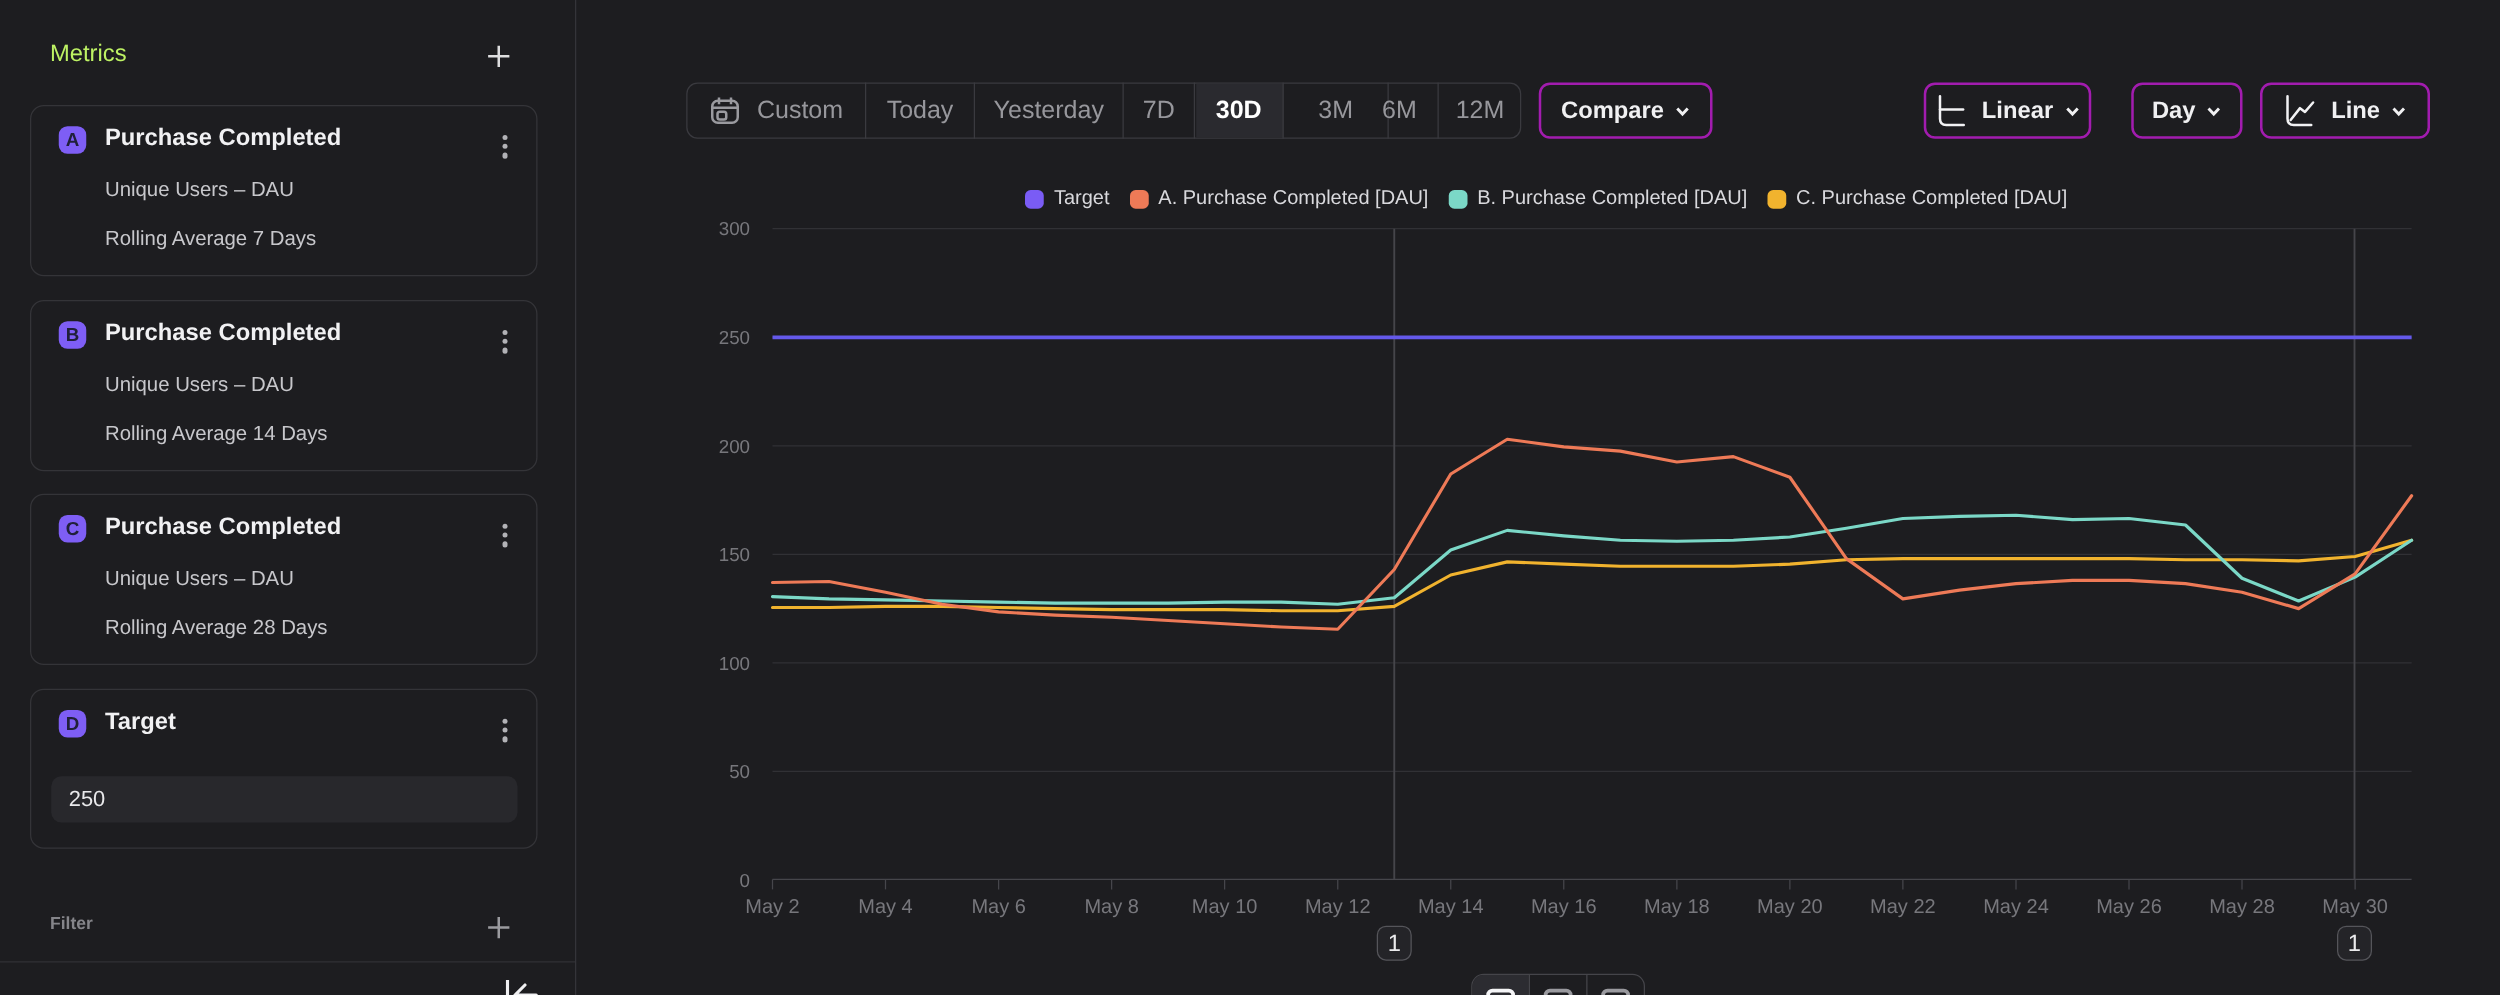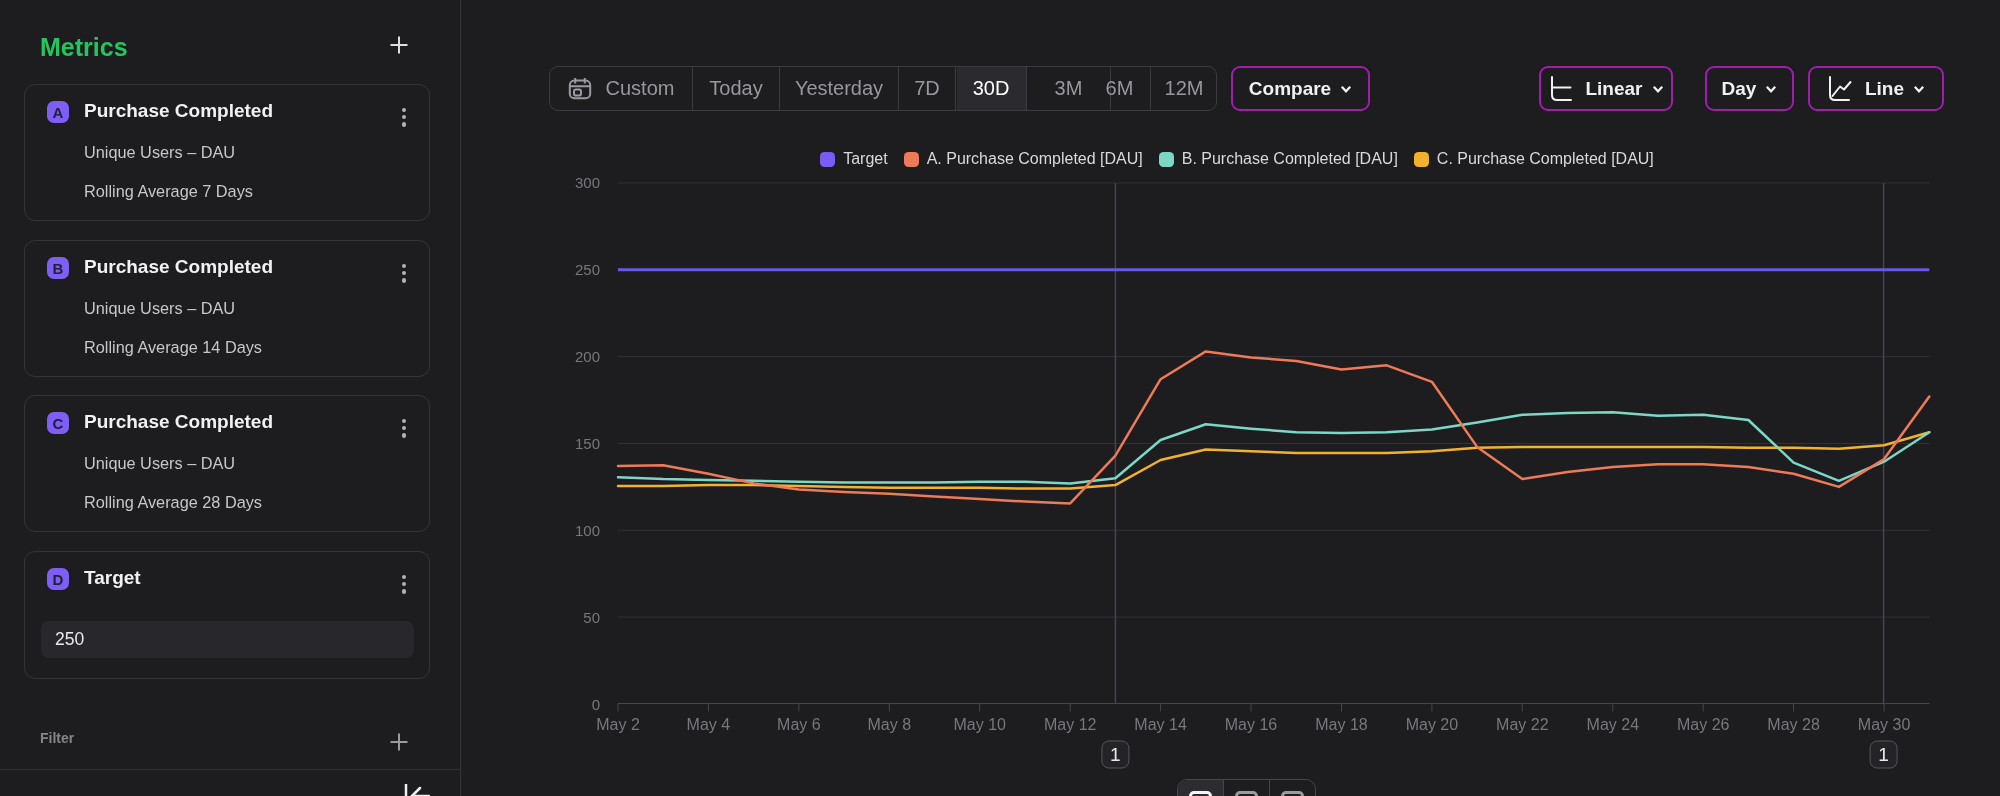--- a/index.html
+++ b/index.html
@@ -68,21 +68,21 @@
 <polyline points="618.0,486.0 663.2,486.0 708.4,485.1 753.7,485.1 798.9,486.0 844.1,486.9 889.3,487.7 934.5,487.7 979.7,487.7 1025.0,488.6 1070.2,488.6 1115.4,485.1 1160.6,460.0 1205.8,449.5 1251.0,451.3 1296.3,453.0 1341.5,453.0 1386.7,453.0 1431.9,451.3 1477.1,447.8 1522.3,446.9 1567.6,446.9 1612.8,446.9 1658.0,446.9 1703.2,446.9 1748.4,447.8 1793.6,447.8 1838.9,448.7 1884.1,445.2 1929.3,432.2" fill="none" stroke="#f1b32e" stroke-width="2.5" stroke-linejoin="round" stroke-linecap="round"></polyline>
 <polyline points="618.0,477.3 663.2,479.1 708.4,479.9 753.7,480.8 798.9,481.7 844.1,482.5 889.3,482.5 934.5,482.5 979.7,481.7 1025.0,481.7 1070.2,483.4 1115.4,478.2 1160.6,440.0 1205.8,424.3 1251.0,428.7 1296.3,432.2 1341.5,433.0 1386.7,432.2 1431.9,429.6 1477.1,422.6 1522.3,414.8 1567.6,413.1 1612.8,412.2 1658.0,415.7 1703.2,414.8 1748.4,420.0 1793.6,462.6 1838.9,480.8 1884.1,461.7 1929.3,432.2" fill="none" stroke="#7bd8c7" stroke-width="2.5" stroke-linejoin="round" stroke-linecap="round"></polyline>
 <polyline points="618.0,466.0 663.2,465.2 708.4,473.8 753.7,483.4 798.9,489.5 844.1,492.1 889.3,493.8 934.5,496.4 979.7,499.0 1025.0,501.6 1070.2,503.4 1115.4,455.6 1160.6,379.2 1205.8,351.4 1251.0,357.5 1296.3,360.9 1341.5,369.6 1386.7,365.3 1431.9,381.8 1477.1,446.9 1522.3,479.1 1567.6,472.1 1612.8,466.9 1658.0,464.3 1703.2,464.3 1748.4,466.9 1793.6,473.8 1838.9,486.9 1884.1,459.1 1929.3,396.6" fill="none" stroke="#ee7a57" stroke-width="2.5" stroke-linejoin="round" stroke-linecap="round"></polyline>
 <rect x="1101.9" y="741" width="27" height="27" rx="7" fill="#242428" stroke="#55555a" stroke-width="1"></rect>
 <text x="1115.4" y="761" text-anchor="middle" font-size="19" fill="#eaeaec">1</text>
 <rect x="1870.1" y="741" width="27" height="27" rx="7" fill="#242428" stroke="#55555a" stroke-width="1"></rect>
 <text x="1883.6" y="761" text-anchor="middle" font-size="19" fill="#eaeaec">1</text>
 </svg>
 
 <div class="abs" style="left:460px;top:0;width:1px;height:796px;background:#343439"></div>
-<div class="abs" style="left:40px;top:33px;font-size:25px;font-weight:bold;color:#22c55e">Metrics</div>
+<div class="abs" style="left:40px;top:33px;font-size:19px;font-weight:normal;color:#bef264">Metrics</div>
 <svg class="abs" style="left:389px;top:35px" width="20" height="20">
     <path d="M10 1.5 V18.5 M1.5 10 H18.5" stroke="#dededf" stroke-width="2" fill="none"></path>
   </svg>
 
 <div class="card" style="top:84px;height:135px">
   <div class="badge">A</div>
     <div class="ctitle">Purchase Completed</div>
   <div class="dots">
       <div class="dot"></div>
       <div class="dot"></div>
@@ -140,21 +140,21 @@
 <div class="seg" style="left:549px;width:144px">
   <svg width="26" height="26" viewBox="0 0 26 26" fill="none" stroke="#9a9a9f" stroke-width="2" style="margin-right:13px">
       <rect x="2.8" y="4.6" width="20.4" height="17.6" rx="4.5"></rect>
       <path d="M2.8 10.2 H23.2 M8.2 2 V7.4 M17.8 2 V7.4"></path>
       <rect x="7" y="13.4" width="7" height="6.2" rx="1.8"></rect>
     </svg>
   Custom</div>
 <div class="seg" style="left:693px;width:87px">Today</div>
 <div class="seg" style="left:780px;width:119px">Yesterday</div>
 <div class="seg" style="left:899px;width:57px">7D</div>
-<div class="seg" style="left:956px;width:71px;color:#ffffff;font-weight:normal">30D</div>
+<div class="seg" style="left:956px;width:71px;color:#ffffff;font-weight:bold">30D</div>
 <div class="seg" style="left:1027px;width:84px">3M</div>
 <div class="seg" style="left:1089px;width:62px">6M</div>
 <div class="seg" style="left:1151px;width:66px;border-right:none">12M</div>
 
 <div class="btn" style="left:1231px;width:139px">Compare<svg class="chev" viewBox="0 0 10 10" fill="none">
       <path d="M1.5 3.2 L5 6.9 L8.5 3.2" stroke="#f0f0f2" stroke-width="1.9"></path>
     </svg></div>
 <div class="btn" style="left:1539px;width:134px"><svg width="24" height="26" viewBox="0 0 24 26" fill="none" stroke="#f2f2f4" stroke-width="2" style="margin-right:13px">
       <path d="M4 1 V19 Q4 24 9 24 H23" stroke-linecap="round"></path>
       <path d="M4 11.5 H22.5" stroke-linecap="round"></path>

